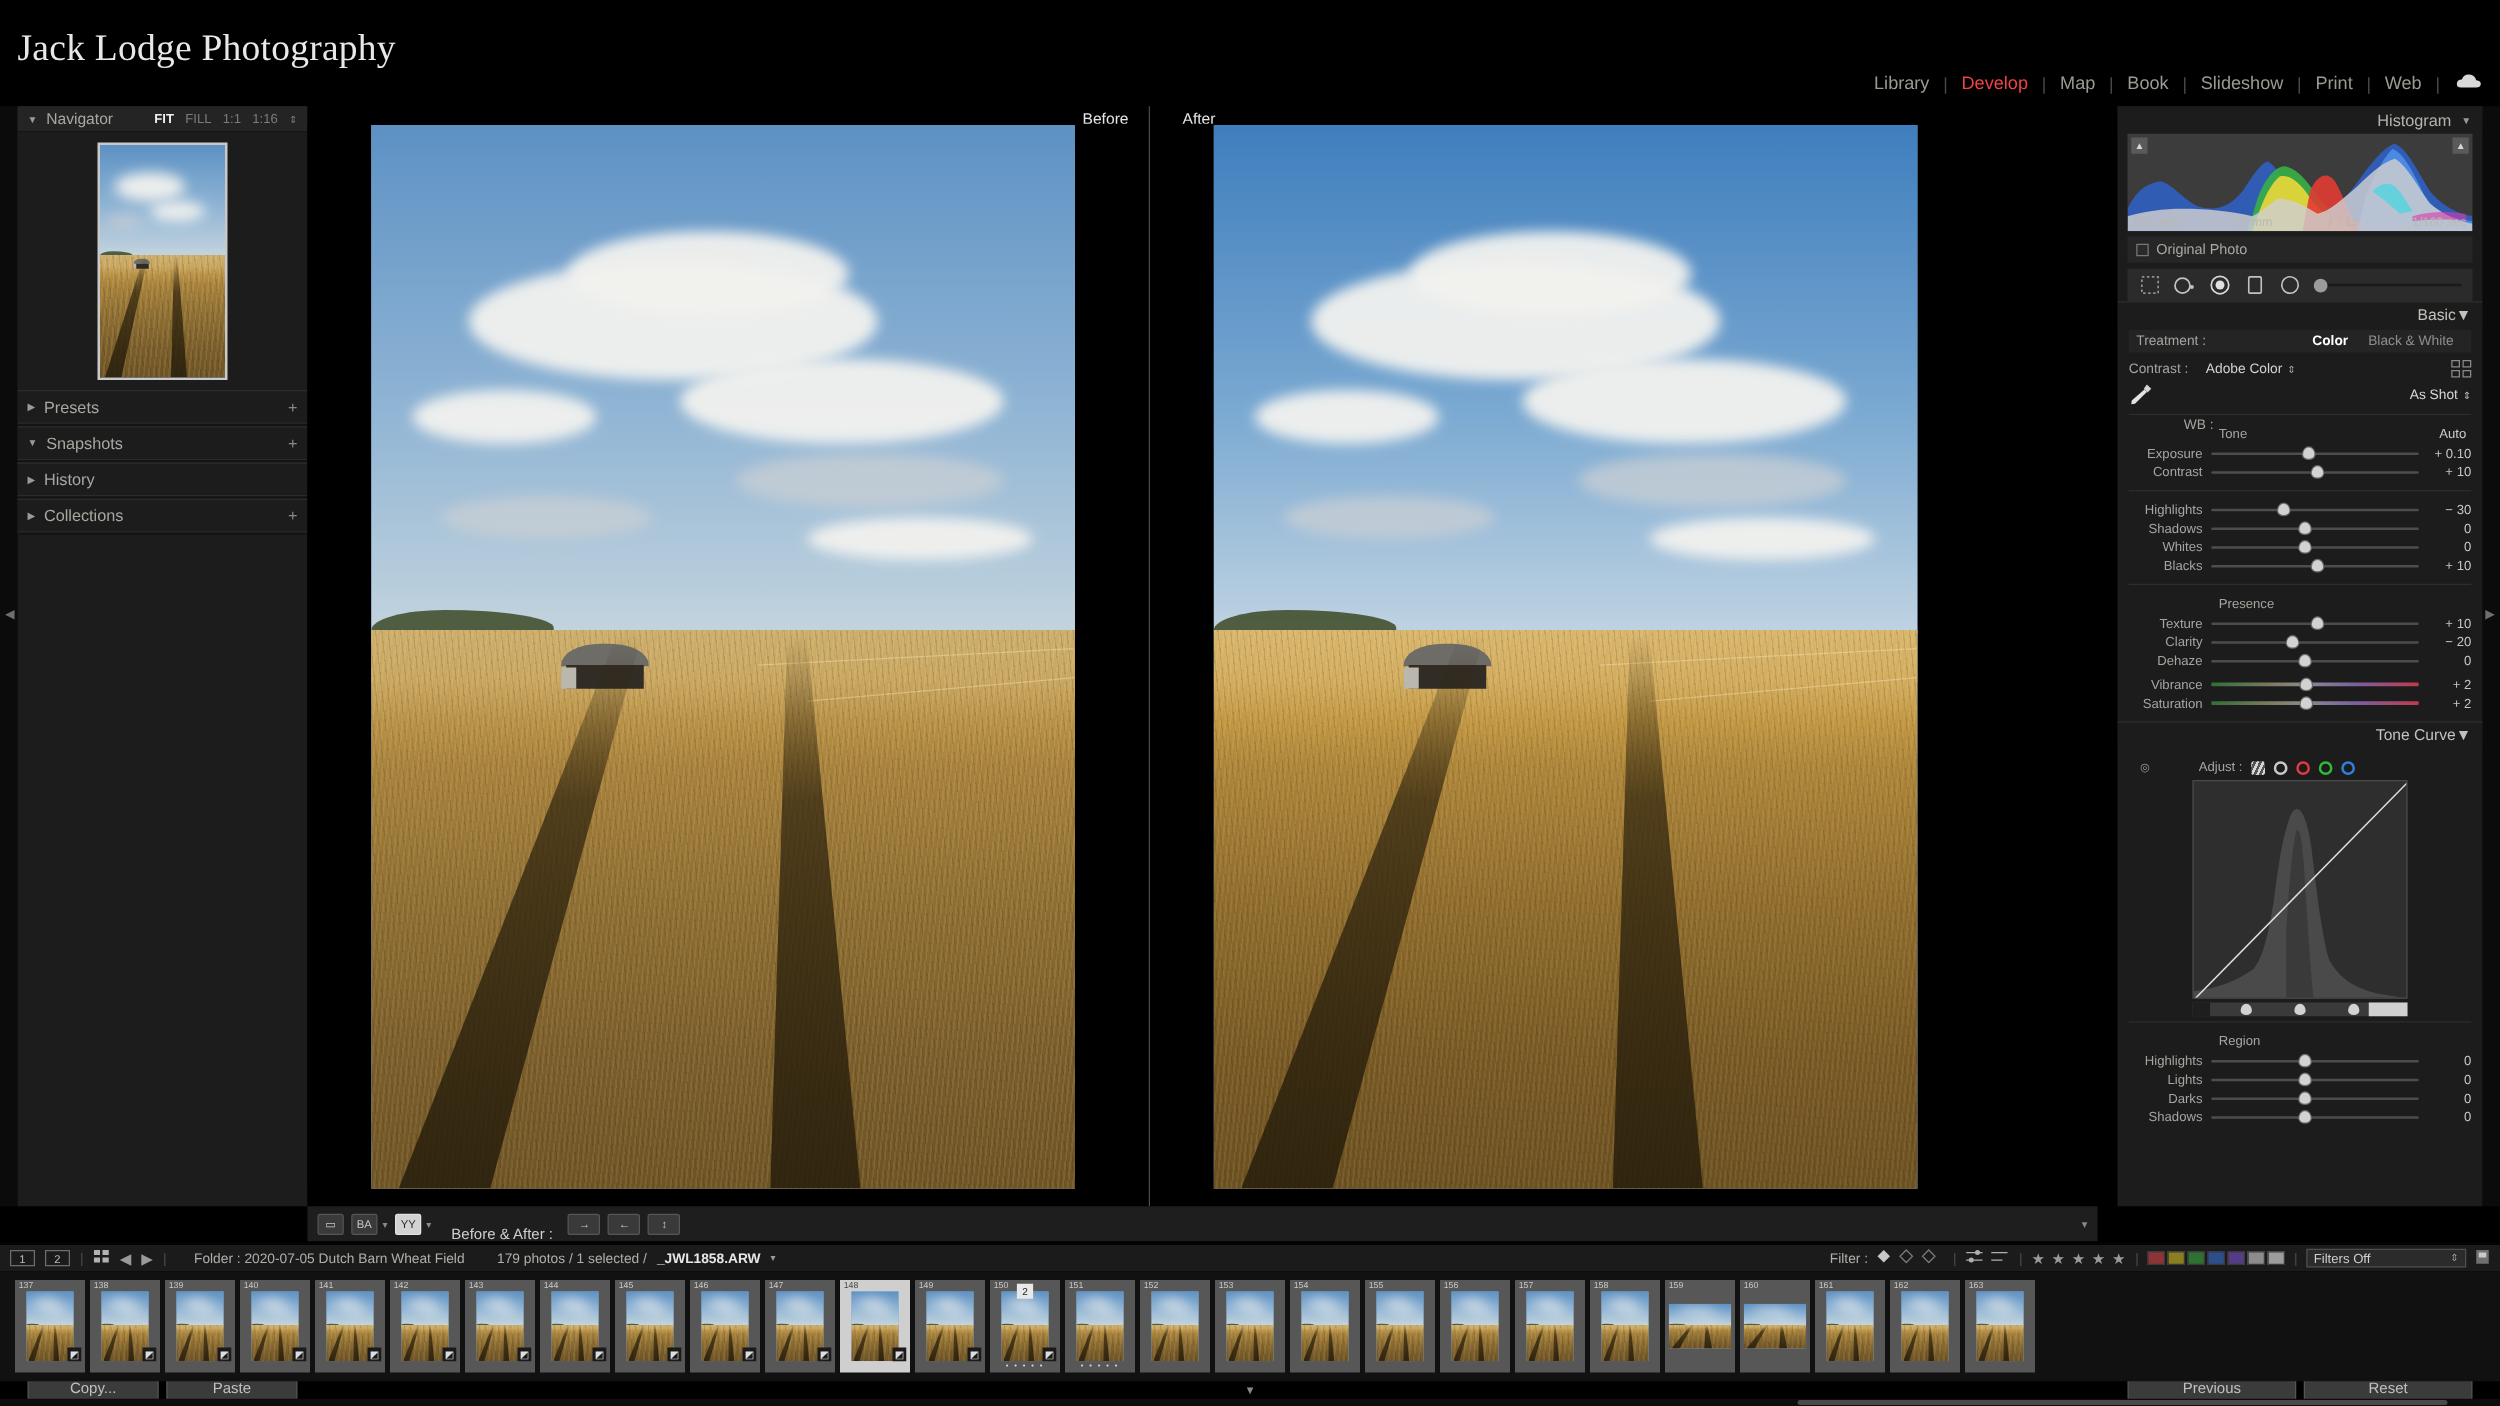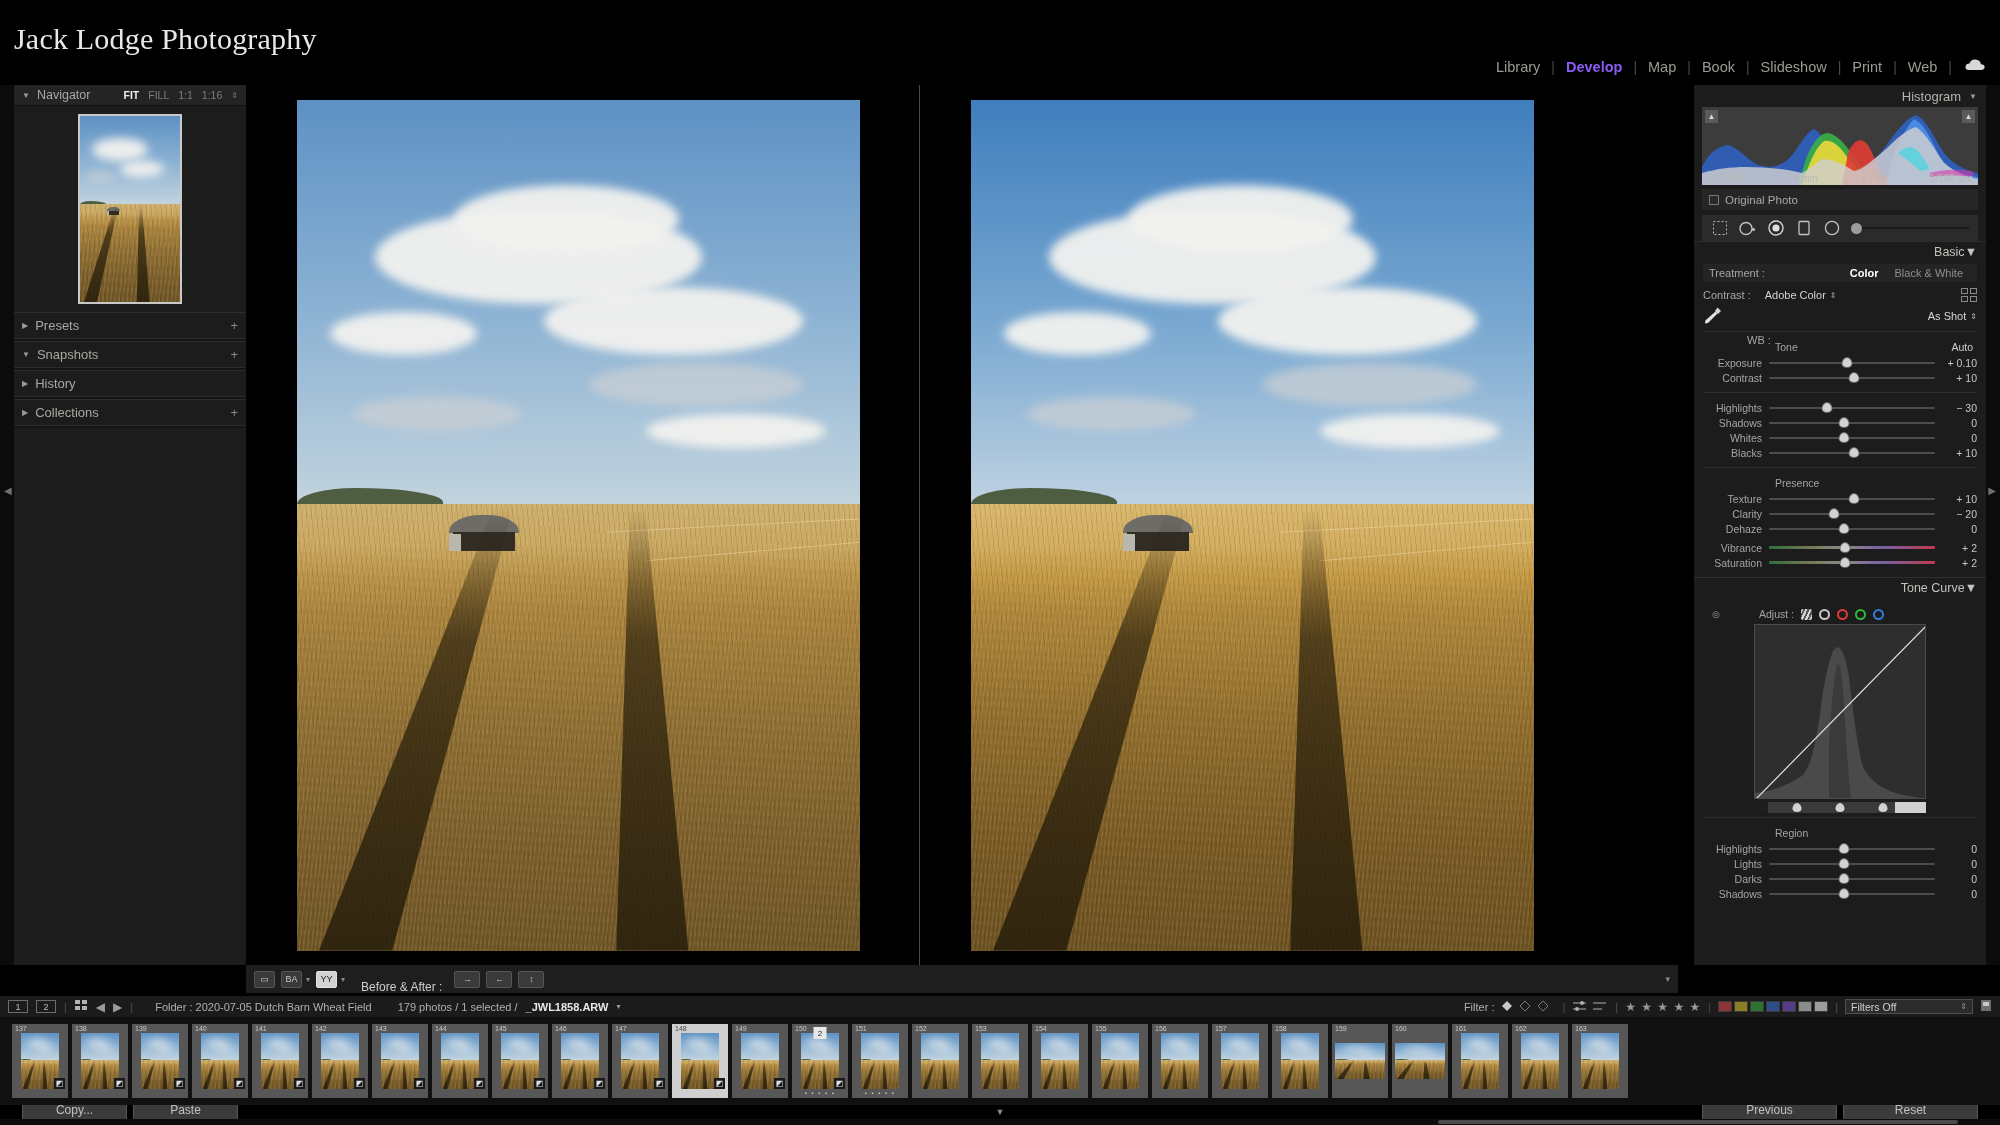--- a/index.html
+++ b/index.html
@@ -14,21 +14,21 @@
 
   
   .topbar { position: absolute; left: 0; top: 0; width: 2000px; height: 62px; background: #000; }
   .brand {
     position: absolute; left: 14px; top: 22px;
     font-family: "Liberation Serif", serif;
     font-size: 30px; color: #e8e8e8; letter-spacing: .2px;
   }
   .modules { position: absolute; right: 10px; top: 58px; display: flex; align-items: center; gap: 0; }
   .mod { color: #9b9b94; font-size: 14.5px; padding: 0 11px; cursor: pointer; }
-  .mod.active { color: #8b5cf6; font-weight: bold; }
+  .mod.active { color: #ef4444; font-weight: normal; }
   .mod-sep { color: #4a4a4a; font-size: 14px; }
   .cloud-ic { margin-left: 12px; margin-right: 4px; }
 
   
   .leftpanel {
     position: absolute; left: 14px; top: 85px; width: 232px; height: 880px;
     background: #1c1c1c;
   }
   .lp-edge { position: absolute; left: 0; top: 85px; width: 14px; height: 880px; background: #0b0b0b; }
   .panel-header {
@@ -353,20 +353,24 @@
       <span class="plus">+</span>
     </div>
     <div class="lp-rule"></div>
   </div>
   <div class="copypaste">
     <div class="btn">Copy...</div>
     <div class="btn">Paste</div>
   </div>
 
   <div class="center">
+    <div class="ba-labels">
+      <span class="ba-lab lab-before">Before</span>
+      <span class="ba-lab lab-after">After</span>
+    </div>
     <div class="ba-divider"></div>
 
     <div class="pane pane-before">
       <div class="photo">
         <div class="sky"></div>
         <div class="cl" style="left:14%;top:13%;width:58%;height:11%;"></div>
         <div class="cl" style="left:28%;top:10%;width:40%;height:8%;"></div>
         <div class="cl" style="left:44%;top:22%;width:46%;height:8%;"></div>
         <div class="cl" style="left:6%;top:25%;width:26%;height:5%;"></div>
         <div class="cl d" style="left:52%;top:31%;width:38%;height:5%;"></div>

